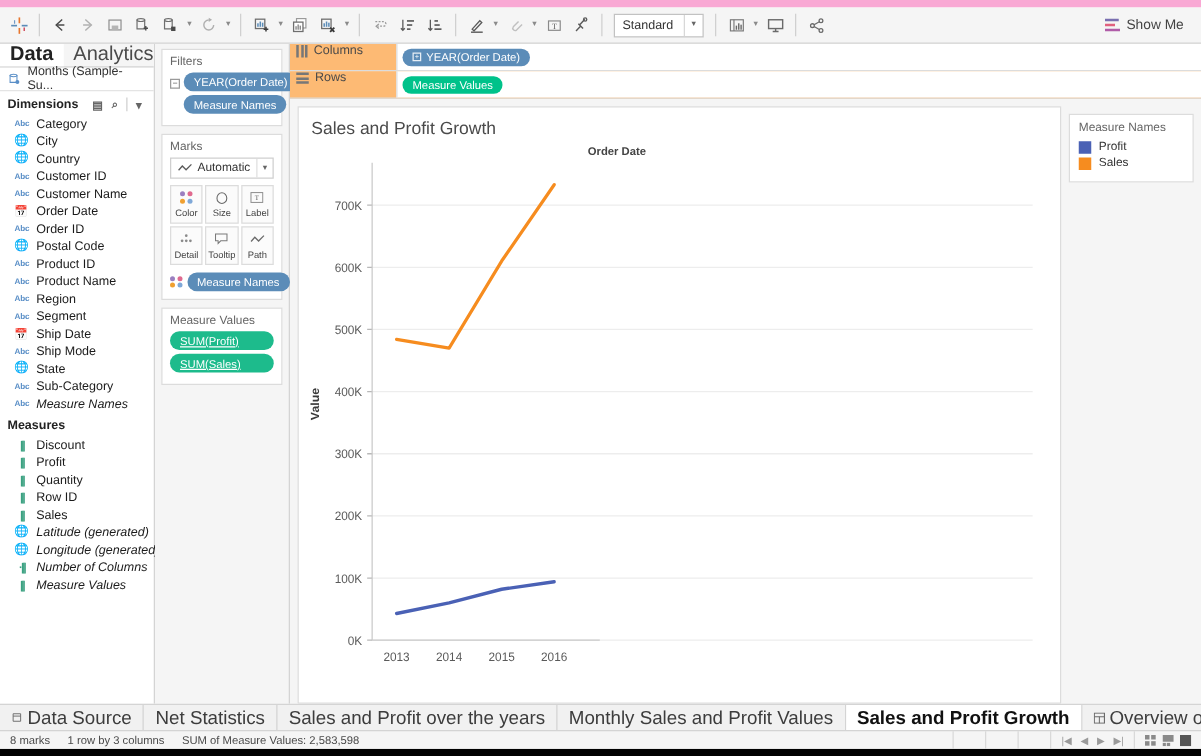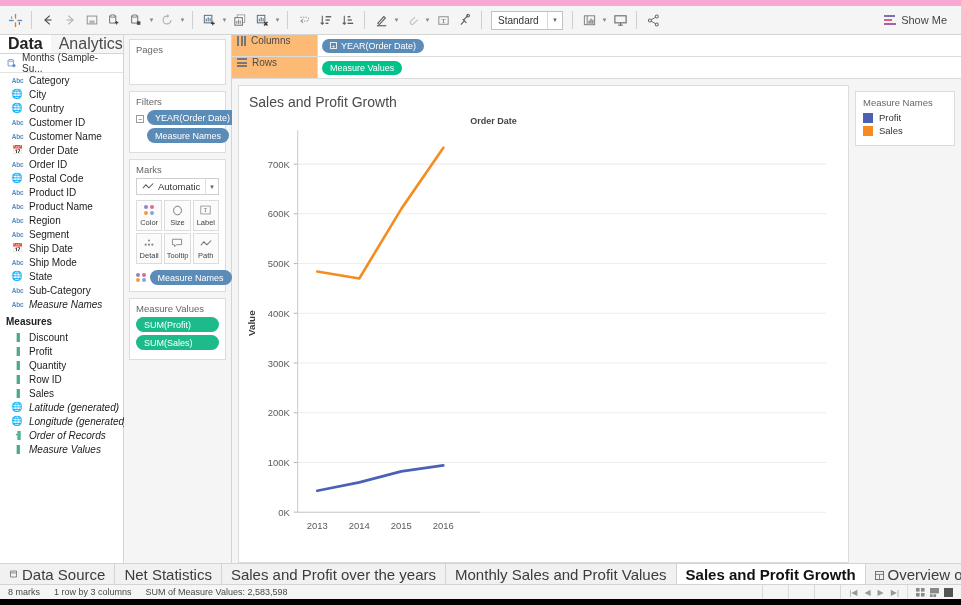--- a/index.html
+++ b/index.html
@@ -136,21 +136,21 @@
   .card-body { padding: 0 6px 6px; }
   .pages-card { height: 46px; }
   .pill {
     height: 15px; border-radius: 8px;
     display: inline-flex; align-items: center;
     padding: 0 8px; font-size: 9px; color: #fff;
     white-space: nowrap; cursor: pointer;
     margin-bottom: 3px;
   }
   .pill.blue { background: #5b8cb8; }
-  .pill.green { background: #1dbb8c; }
+  .pill.green { background: #1dbb8c; text-decoration: underline; }
   .pill.green2 { background: #00c28a; }
   .filter-row { display: flex; align-items: center; gap: 3px; }
   .filt-box {
     width: 8px; height: 8px; border: 1px solid #9a9a9a;
     display: flex; align-items: center; justify-content: center;
     font-size: 7px; line-height: 1; color: #555; background:#fff;
     cursor: pointer; flex: 0 0 8px;
   }
   .marks-select {
     height: 17px; border: 1px solid #cfcfcf; background: #fff;
@@ -452,20 +452,27 @@
         <span class="ficon">
           <svg width="11" height="11" viewBox="0 0 16 16">
               <path d="M3 3.5 h8 v8 h-8 z" stroke="#5a8fc7" fill="none" stroke-width="1.2"></path>
               <ellipse cx="7" cy="3.5" rx="4" ry="1.4" stroke="#5a8fc7" fill="#fff" stroke-width="1.2"></ellipse>
               <circle cx="11.5" cy="11" r="2.3" fill="#5a8fc7"></circle>
             </svg>
         </span>
         <span>Months (Sample-Su...</span>
       </div>
 
+      <div class="sec-head">
+        <span class="sh-title">Dimensions</span>
+        <span class="sh-ic">▤</span>
+        <span class="sh-ic">⌕</span>
+        <span class="sh-div"></span>
+        <span class="sh-ic">▾</span>
+      </div>
       <div id="dims-list">
           <div class="field">
             <span class="ficon">
               <span class="abc">Abc</span>
             </span>
             <span class="fname">Category</span>
           </div>
           <div class="field">
             <span class="ficon">
               <span class="glob">🌐</span>
@@ -607,36 +614,33 @@
           <div class="field italic">
             <span class="ficon">
               <span class="glob green">🌐</span>
             </span>
             <span class="fname">Longitude (generated)</span>
           </div>
           <div class="field italic">
             <span class="ficon">
               <span class="num small">|||</span>
             </span>
-            <span class="fname">Order of Records</span>
+            <span class="fname">Number of Columns</span>
           </div>
           <div class="field italic">
             <span class="ficon">
               <span class="num">|||</span>
             </span>
             <span class="fname">Measure Values</span>
           </div>
         </div>
     </div>
 
     <div class="shelf-pane">
 
-      <div class="card pages-card">
-        <div class="card-title">Pages</div>
-      </div>
 
       <div class="card">
         <div class="card-title">Filters</div>
         <div class="card-body">
           <div class="filter-row">
             <span class="filt-box">−</span>
             <span class="pill blue">YEAR(Order Date)</span>
           </div>
           <div class="filter-row" style="padding-left:11px">
             <span class="pill blue">Measure Names</span>

